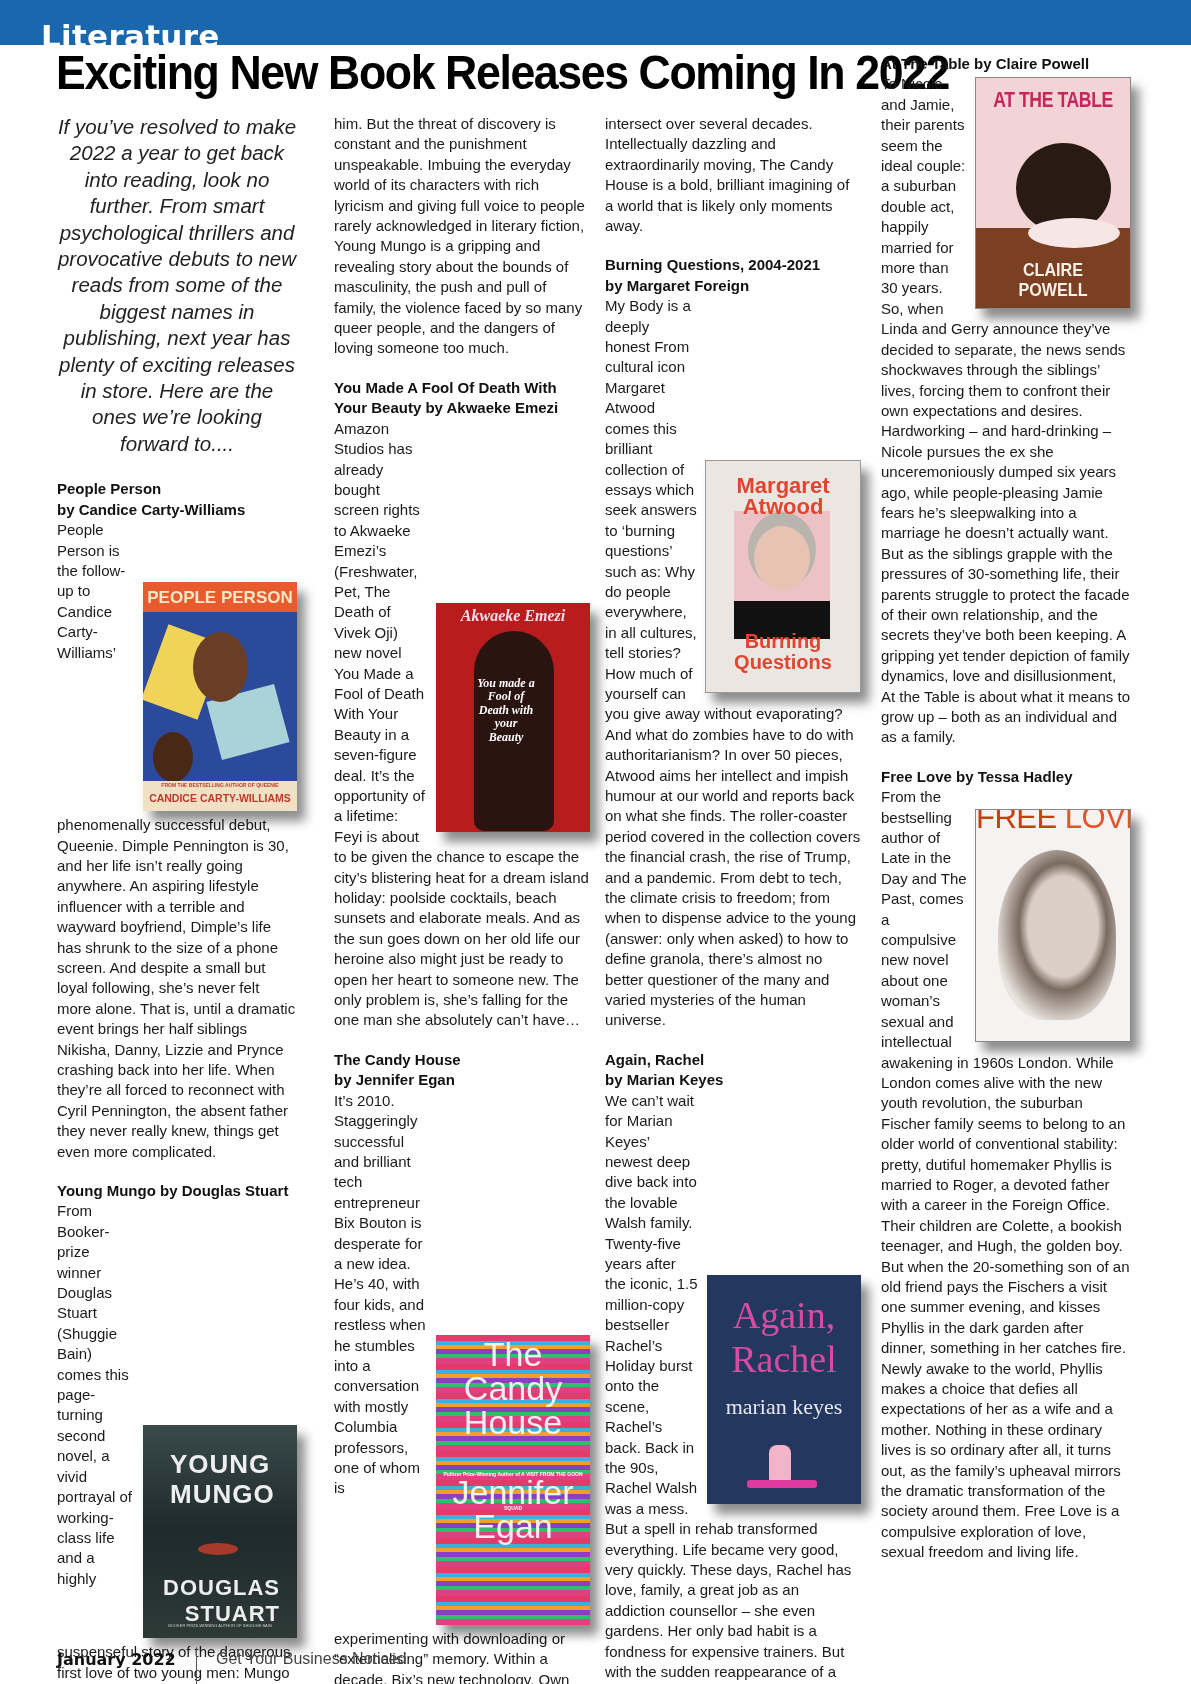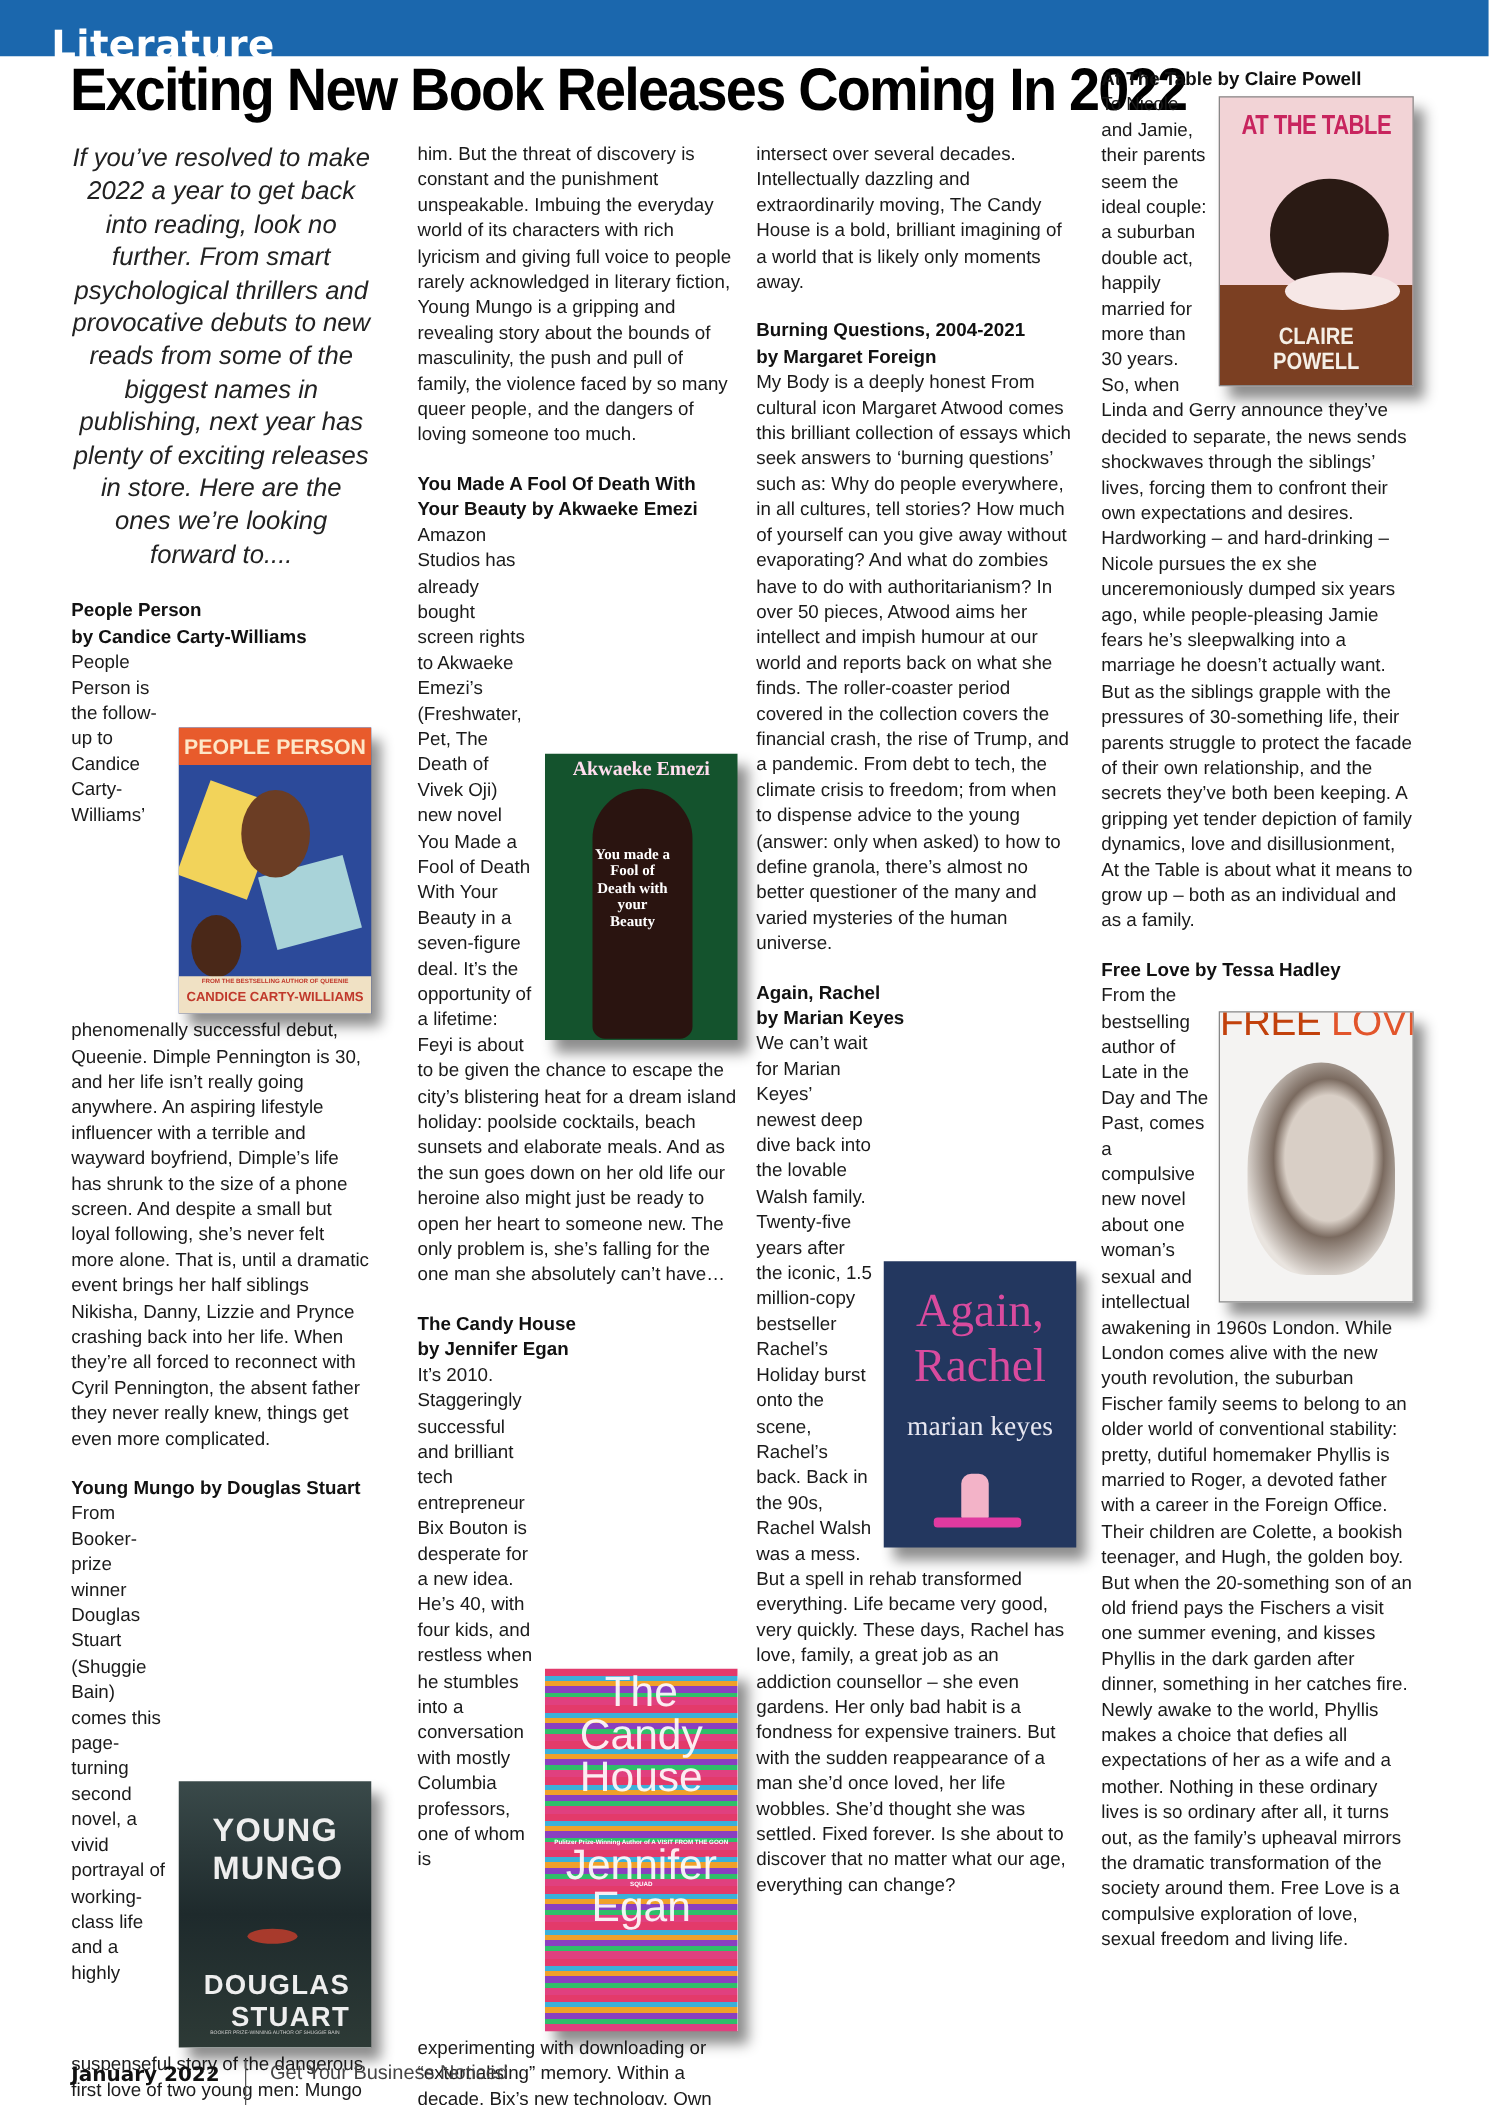--- a/index.html
+++ b/index.html
@@ -27,21 +27,21 @@
   .cv-pp .band { position:absolute; left:0; top:0; width:100%; height:30px; background:#e85b2c; }
   .cv-pp .shapeA { position:absolute; left:10px; top:50px; width:60px; height:80px; background:#f2d35a; transform:rotate(20deg); }
   .cv-pp .shapeB { position:absolute; left:70px; top:110px; width:70px; height:60px; background:#a9d3d9; transform:rotate(-15deg); }
   .cv-pp .face { position:absolute; left:50px; top:50px; width:55px; height:70px; border-radius:50%; background:#6b3d24; }
   .cv-pp .face2 { position:absolute; left:10px; top:150px; width:40px; height:50px; border-radius:50%; background:#4a2818; }
   .cv-pp .bottom { position:absolute; left:0; bottom:0; width:100%; height:30px; background:#f0e1c4; }
   
   .cv-ym { width:154px; height:213px; background:linear-gradient(180deg,#3a4a4a 0%,#1e2a2c 50%,#2d3a36 100%); }
   .cv-ym .lips { position:absolute; left:55px; top:118px; width:40px; height:12px; border-radius:50%; background:#a83a2c; }
   
-  .cv-fd { width:154px; height:229px; background:#14532d; }
+  .cv-fd { width:154px; height:229px; background:#b91c1c;font-style:italic; }
   .cv-fd .hand { position:absolute; left:38px; top:28px; width:80px; height:200px; background:#2a1410; border-radius:40px 40px 10px 10px; }
   
   .cv-ch { width:154px; height:164px;
            background:repeating-linear-gradient(180deg,#e33a6a 0 6px,#3bb0d8 6px 10px,#f0a02a 10px 14px,#8a3fc0 14px 19px,#2fbf6a 19px 23px,#e0407f 23px 29px); }
   .cv-ch .t { color:rgba(255,255,255,0.9); font-size:34px; line-height:34px; font-family:"Liberation Sans", sans-serif; }
   .cv-ma { width:154px; height:231px; background:#ece6e3; border:1px solid #999; }
   .cv-ma .photo { position:absolute; left:28px; top:50px; width:96px; height:128px; background:#ecc2c6; }
   .cv-ma .body { position:absolute; left:28px; top:140px; width:96px; height:38px; background:#111; }
   .cv-ma .head { position:absolute; left:48px; top:65px; width:56px; height:64px; border-radius:50%; background:#e7c3b3; box-shadow:0 -8px 0 6px #b9b4ae; }
   
@@ -133,20 +133,27 @@
   </div>
 </div>
 
 <div class="col c3">
   <p>intersect over several decades. Intellectually dazzling and extraordinarily moving, The Candy House is a bold, brilliant imagining of a world that is likely only moments away.</p>
 
   <div>
     <h3>Burning Questions, 2004-2021</h3>
     <h3>by Margaret Foreign</h3>
     <p>
+      <span class="cover cv-ma" style="margin-top:164px;">
+        <span class="photo"></span>
+          <span class="head"></span>
+          <span class="body"></span>
+        <span class="t" style="top:14px;color:#e2452e;font-weight:bold;font-size:22px;line-height:21px;width:110px;left:22px;right:auto;">Margaret Atwood</span>
+        <span class="t" style="top:170px;color:#e2452e;font-weight:bold;font-size:20px;line-height:21px;width:110px;left:22px;right:auto;">Burning Questions</span>
+      </span>
       <span>My Body is a deeply honest From cultural icon Margaret Atwood comes this brilliant collection of essays which seek answers to ‘burning questions’ such as: Why do people everywhere, in all cultures, tell stories? How much of yourself can you give away without evaporating? And what do zombies have to do with authoritarianism? In over 50 pieces, Atwood aims her intellect and impish humour at our world and reports back on what she finds. The roller-coaster period covered in the collection covers the financial crash, the rise of Trump, and a pandemic. From debt to tech, the climate crisis to freedom; from when to dispense advice to the young (answer: only when asked) to how to define granola, there’s almost no better questioner of the many and varied mysteries of the human universe.</span>
     </p>
   </div>
 
   <div>
     <h3>Again, Rachel</h3>
     <h3>by Marian Keyes</h3>
     <p style="margin-bottom:0">
       <span class="cover cv-ar" style="margin-top:184px;">
         <span class="fig"></span>

